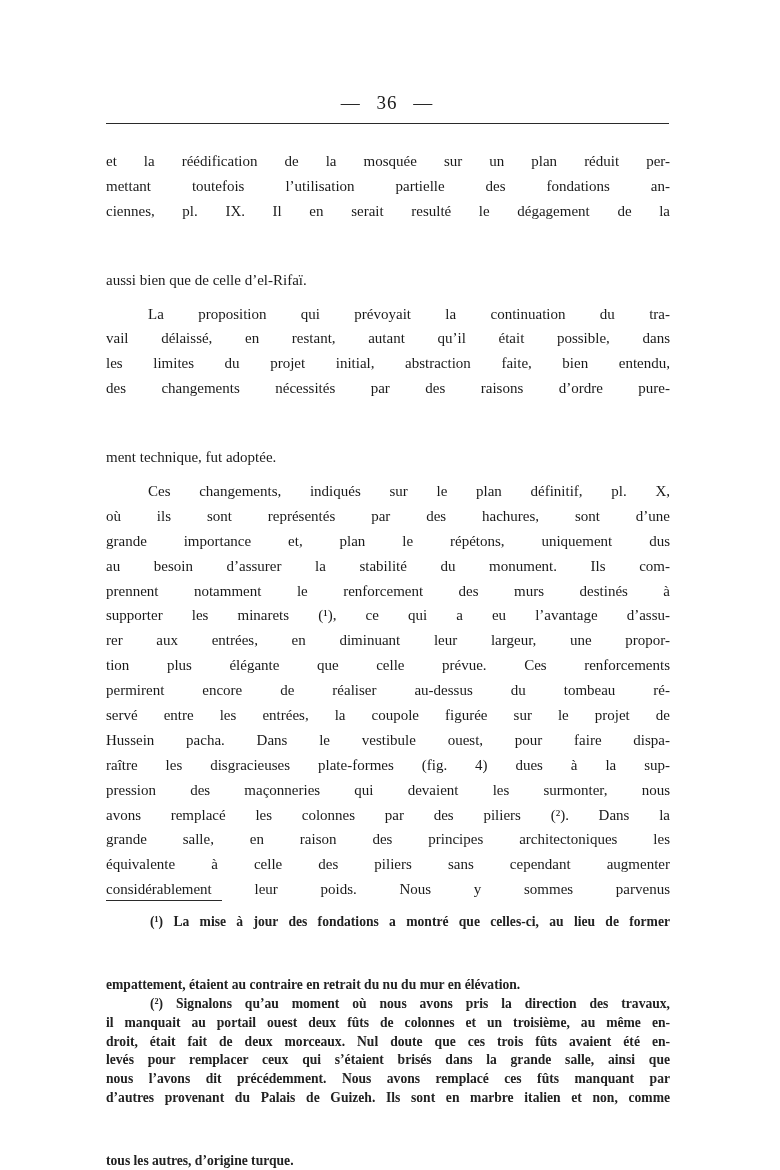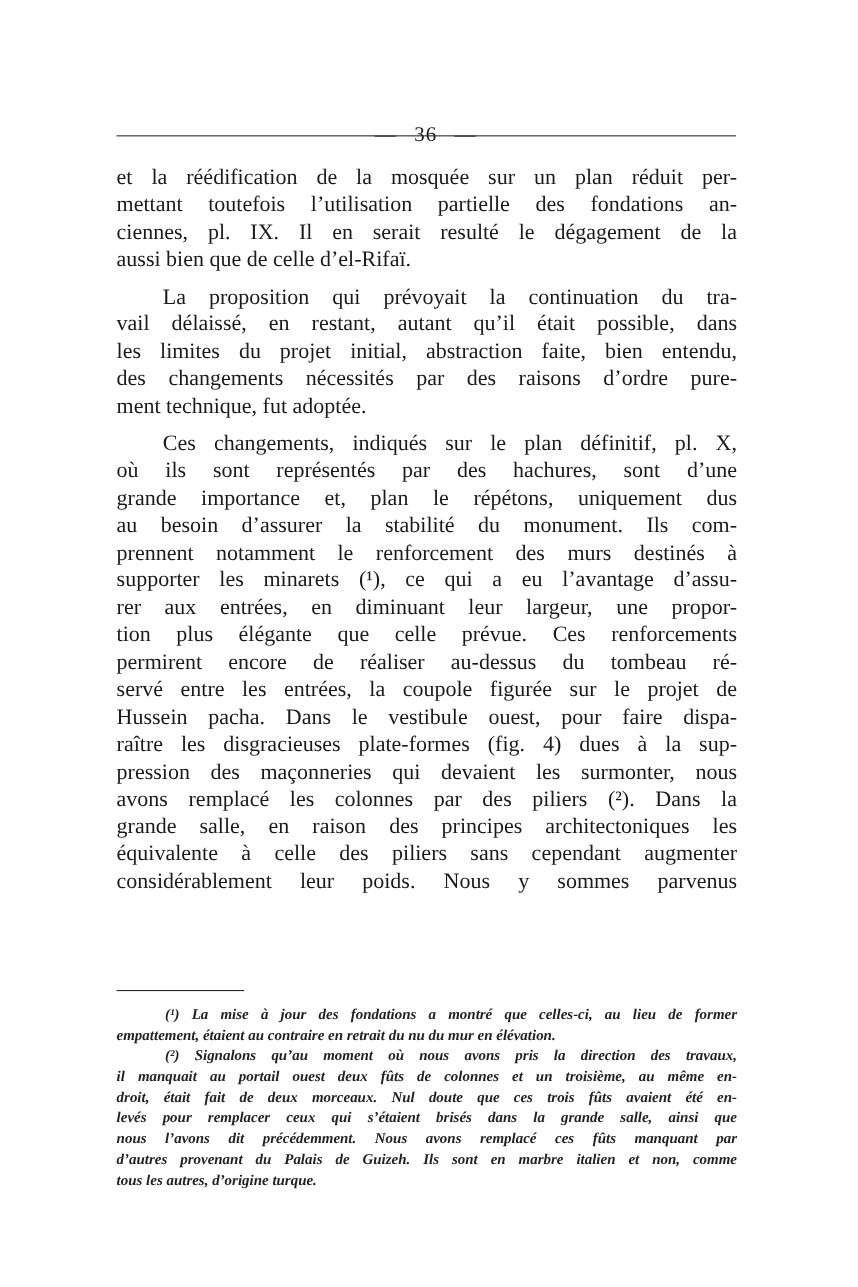--- a/index.html
+++ b/index.html
@@ -7,48 +7,48 @@
     width: 780px; height: 1170px;
     background: #ffffff;
     position: relative;
     overflow: hidden;
     color: #1a1a1a;
     font-family: "Liberation Serif", "DejaVu Serif", serif;
   }
   .page { position: absolute; left: 0; top: 0; width: 780px; height: 1170px; }
   .header {
     position: absolute; left: 106px; top: 92px; width: 562px;
-    text-align: center; font-size: 19px; letter-spacing: 1px; margin-top: 20px;
+    text-align: center; font-size: 19px; letter-spacing: 1px;
   }
   .header .dash { display: inline-block; margin: 0 10px; }
   .header-rule {
     position: absolute; left: 106px; top: 123px; width: 563px; height: 0;
     border-top: 1.5px solid #2a2a2a;
   }
   .body-text {
     position: absolute; left: 106px; top: 149px; width: 564px;
-    font-size: 20px; line-height: 24.9px;
+    font-size: 15px; line-height: 24.9px;
   }
   .line {
     display: block; white-space: nowrap;
     text-align: justify; text-align-last: justify;
     height: 24.9px;
   }
-  .line.last { text-align-last: left; }
+  .line.last { text-align-last: left; margin-top: 44px; }
   .line.indent { padding-left: 42px; }
   .para-gap { height: 9px; }
   .fn-rule {
     position: absolute; left: 106px; top: 900px; width: 116px; height: 0;
     border-top: 1.2px solid #2a2a2a;
   }
   .footnotes {
     position: absolute; left: 106px; top: 913px; width: 564px;
     font-size: 13.6px; line-height: 18.9px; font-weight: bold; color: #222;
   }
-  .footnotes .line { height: 18.9px; font-style: italic; }
+  .footnotes .line { height: 18.9px; }
   .footnotes .line.indent { padding-left: 44px; }
 </style>
 </head>
 <body>
 
 <div class="page">
 
   <div class="header">
     <span class="dash">—</span>
     <span>36</span>

